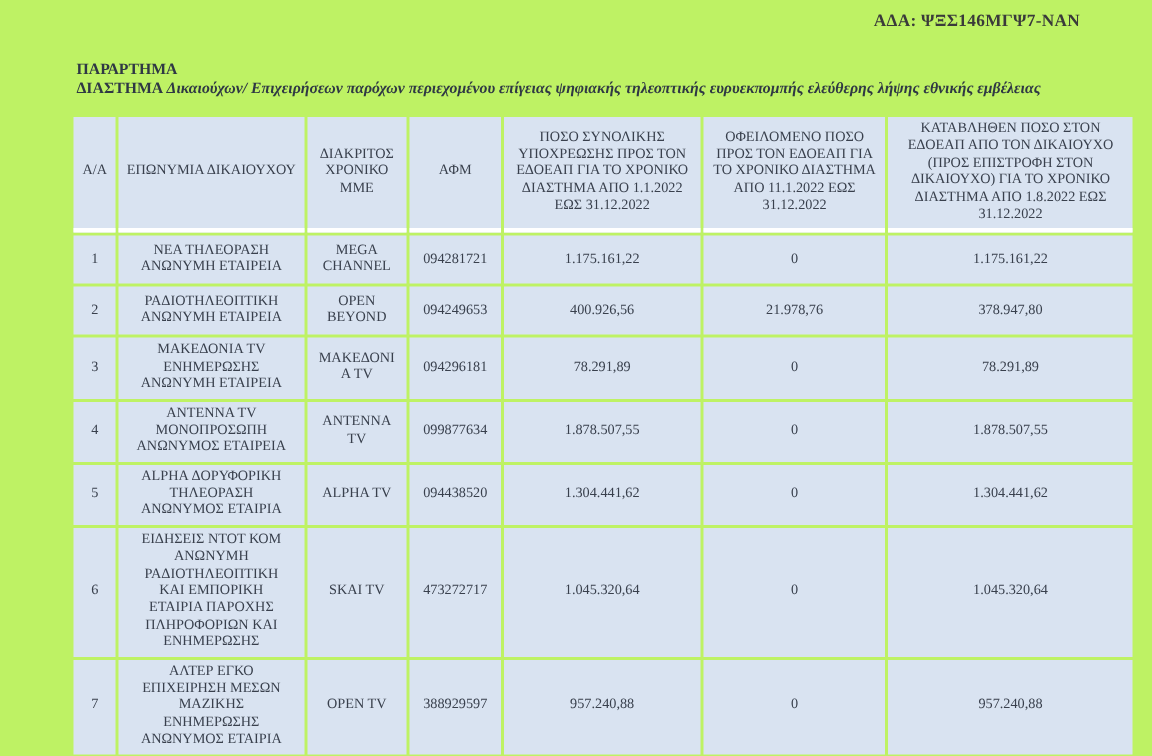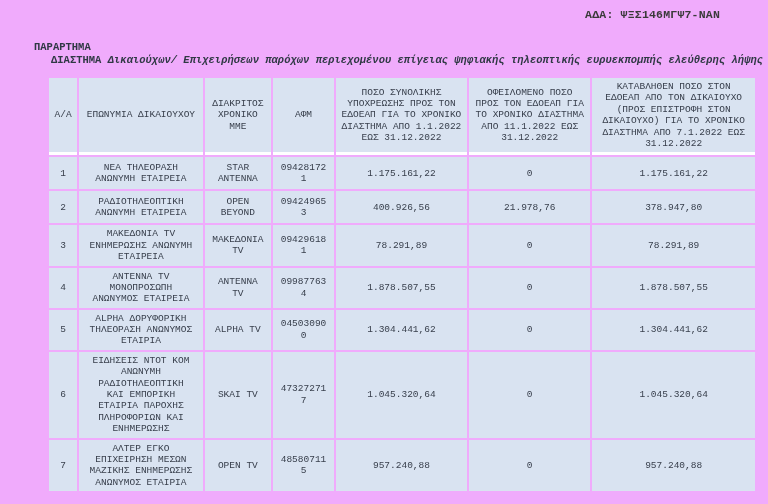--- a/index.html
+++ b/index.html
@@ -1,30 +1,30 @@
 <!DOCTYPE html>
 <html><head>
 <meta charset="utf-8">
 <style>
   html,body{margin:0;padding:0;background:#fff;}
   .page{
     position:relative;
     width:768px;height:504px;
-    background:#f0abfc;
-    font-family:Liberation Mono, monospace;
+    background:#bef264;
+    font-family:Liberation Serif, serif;
     color:#39404d;
     overflow:hidden;
   }
   .ada{
     position:absolute;top:8px;right:48px;
     font-size:11.5px;font-weight:600;color:#3a3a3a;
     letter-spacing:.2px;
   }
   .heading{
-    position:absolute;top:41px;left:34px;
+    position:absolute;top:41px;left:51px;
     font-size:10.5px;font-weight:700;color:#2f3844;
   }
   .subtitle{
     position:absolute;top:54px;left:51px;
     font-size:10.5px;font-weight:700;color:#2f3844;white-space:nowrap;
   }
   .subtitle .rest{font-style:italic;}
   .tablewrap{position:absolute;top:76px;left:47px;width:712px;}
   table{
     border-collapse:separate;border-spacing:2.5px;
@@ -65,28 +65,28 @@
           <col style="width:161px">
       </colgroup>
       <thead>
         <tr>
           <th>Α/Α</th>
           <th>ΕΠΩΝΥΜΙΑ ΔΙΚΑΙΟΥΧΟΥ</th>
           <th>ΔΙΑΚΡΙΤΟΣ ΧΡΟΝΙΚΟ ΜΜΕ</th>
           <th>ΑΦΜ</th>
           <th>ΠΟΣΟ ΣΥΝΟΛΙΚΗΣ ΥΠΟΧΡΕΩΣΗΣ ΠΡΟΣ ΤΟΝ ΕΔΟΕΑΠ ΓΙΑ ΤΟ ΧΡΟΝΙΚΟ ΔΙΑΣΤΗΜΑ ΑΠΟ 1.1.2022 ΕΩΣ 31.12.2022</th>
           <th>ΟΦΕΙΛΟΜΕΝΟ ΠΟΣΟ ΠΡΟΣ ΤΟΝ ΕΔΟΕΑΠ ΓΙΑ ΤΟ ΧΡΟΝΙΚΟ ΔΙΑΣΤΗΜΑ ΑΠΟ 11.1.2022 ΕΩΣ 31.12.2022</th>
-          <th>ΚΑΤΑΒΛΗΘΕΝ ΠΟΣΟ ΣΤΟΝ ΕΔΟΕΑΠ ΑΠΟ ΤΟΝ ΔΙΚΑΙΟΥΧΟ (ΠΡΟΣ ΕΠΙΣΤΡΟΦΗ ΣΤΟΝ ΔΙΚΑΙΟΥΧΟ) ΓΙΑ ΤΟ ΧΡΟΝΙΚΟ ΔΙΑΣΤΗΜΑ ΑΠΟ 7.1.2022 ΕΩΣ 31.12.2022</th>
+          <th>ΚΑΤΑΒΛΗΘΕΝ ΠΟΣΟ ΣΤΟΝ ΕΔΟΕΑΠ ΑΠΟ ΤΟΝ ΔΙΚΑΙΟΥΧΟ (ΠΡΟΣ ΕΠΙΣΤΡΟΦΗ ΣΤΟΝ ΔΙΚΑΙΟΥΧΟ) ΓΙΑ ΤΟ ΧΡΟΝΙΚΟ ΔΙΑΣΤΗΜΑ ΑΠΟ 1.8.2022 ΕΩΣ 31.12.2022</th>
         </tr>
       </thead>
       <tbody>
         <tr>
           <td>1</td>
           <td class="name">ΝΕΑ ΤΗΛΕΟΡΑΣΗ ΑΝΩΝΥΜΗ ΕΤΑΙΡΕΙΑ</td>
-          <td>STAR ANTENNA</td>
+          <td>MEGA CHANNEL</td>
           <td>094281721</td>
           <td>1.175.161,22</td>
           <td>0</td>
           <td>1.175.161,22</td>
         </tr>
         <tr>
           <td>2</td>
           <td class="name">ΡΑΔΙΟΤΗΛΕΟΠΤΙΚΗ ΑΝΩΝΥΜΗ ΕΤΑΙΡΕΙΑ</td>
           <td>OPEN BEYOND</td>
           <td>094249653</td>
@@ -109,39 +109,39 @@
           <td>ANTENNA TV</td>
           <td>099877634</td>
           <td>1.878.507,55</td>
           <td>0</td>
           <td>1.878.507,55</td>
         </tr>
         <tr>
           <td>5</td>
           <td class="name">ALPHA ΔΟΡΥΦΟΡΙΚΗ ΤΗΛΕΟΡΑΣΗ ΑΝΩΝΥΜΟΣ ΕΤΑΙΡΙΑ</td>
           <td>ALPHA TV</td>
-          <td>045030900</td>
+          <td>094438520</td>
           <td>1.304.441,62</td>
           <td>0</td>
           <td>1.304.441,62</td>
         </tr>
         <tr>
           <td>6</td>
           <td class="name">ΕΙΔΗΣΕΙΣ ΝΤΟΤ ΚΟΜ ΑΝΩΝΥΜΗ ΡΑΔΙΟΤΗΛΕΟΠΤΙΚΗ ΚΑΙ ΕΜΠΟΡΙΚΗ ΕΤΑΙΡΙΑ ΠΑΡΟΧΗΣ ΠΛΗΡΟΦΟΡΙΩΝ ΚΑΙ ΕΝΗΜΕΡΩΣΗΣ</td>
           <td>SKAI TV</td>
           <td>473272717</td>
           <td>1.045.320,64</td>
           <td>0</td>
           <td>1.045.320,64</td>
         </tr>
         <tr>
           <td>7</td>
           <td class="name">ΑΛΤΕΡ ΕΓΚΟ ΕΠΙΧΕΙΡΗΣΗ ΜΕΣΩΝ ΜΑΖΙΚΗΣ ΕΝΗΜΕΡΩΣΗΣ ΑΝΩΝΥΜΟΣ ΕΤΑΙΡΙΑ</td>
           <td>OPEN TV</td>
-          <td>485807115</td>
+          <td>388929597</td>
           <td>957.240,88</td>
           <td>0</td>
           <td>957.240,88</td>
         </tr>
 
       </tbody>
     </table>
   </div>
 
 </div>

